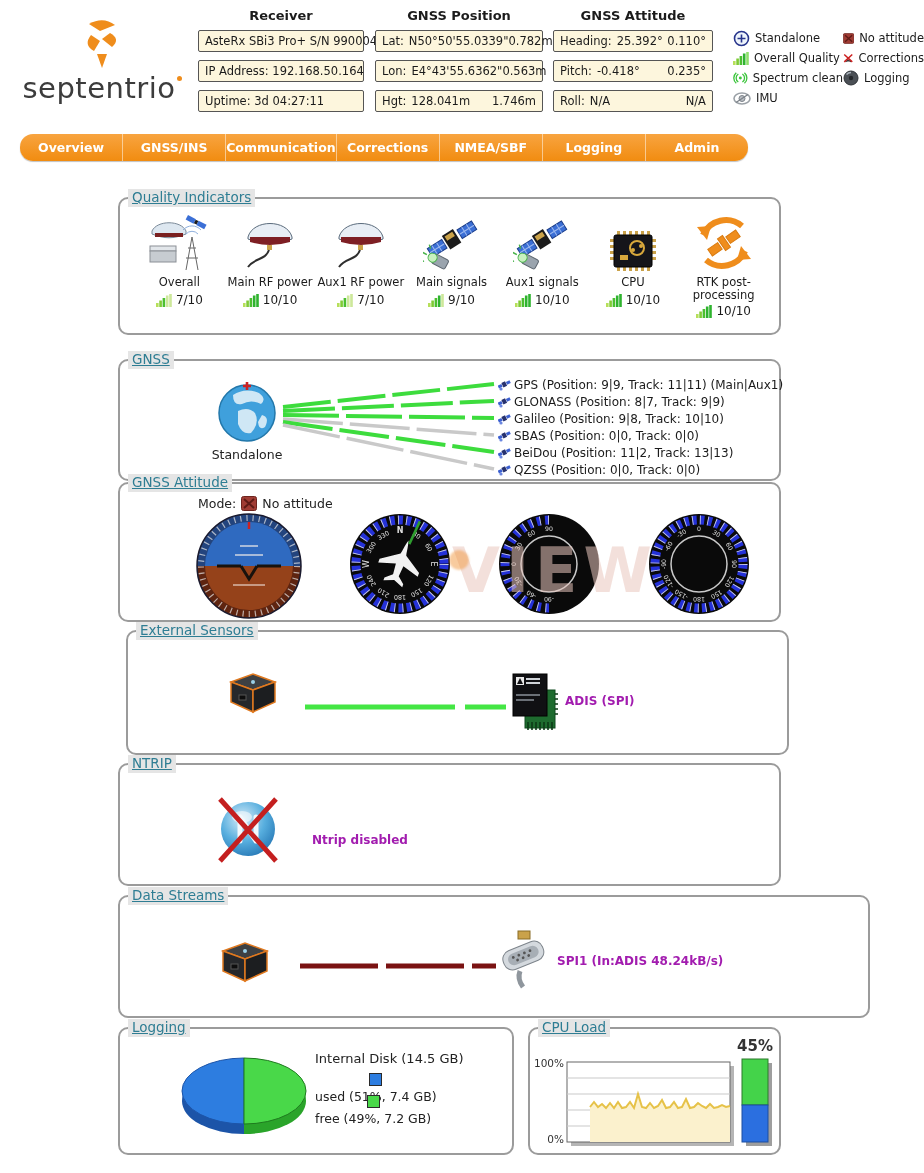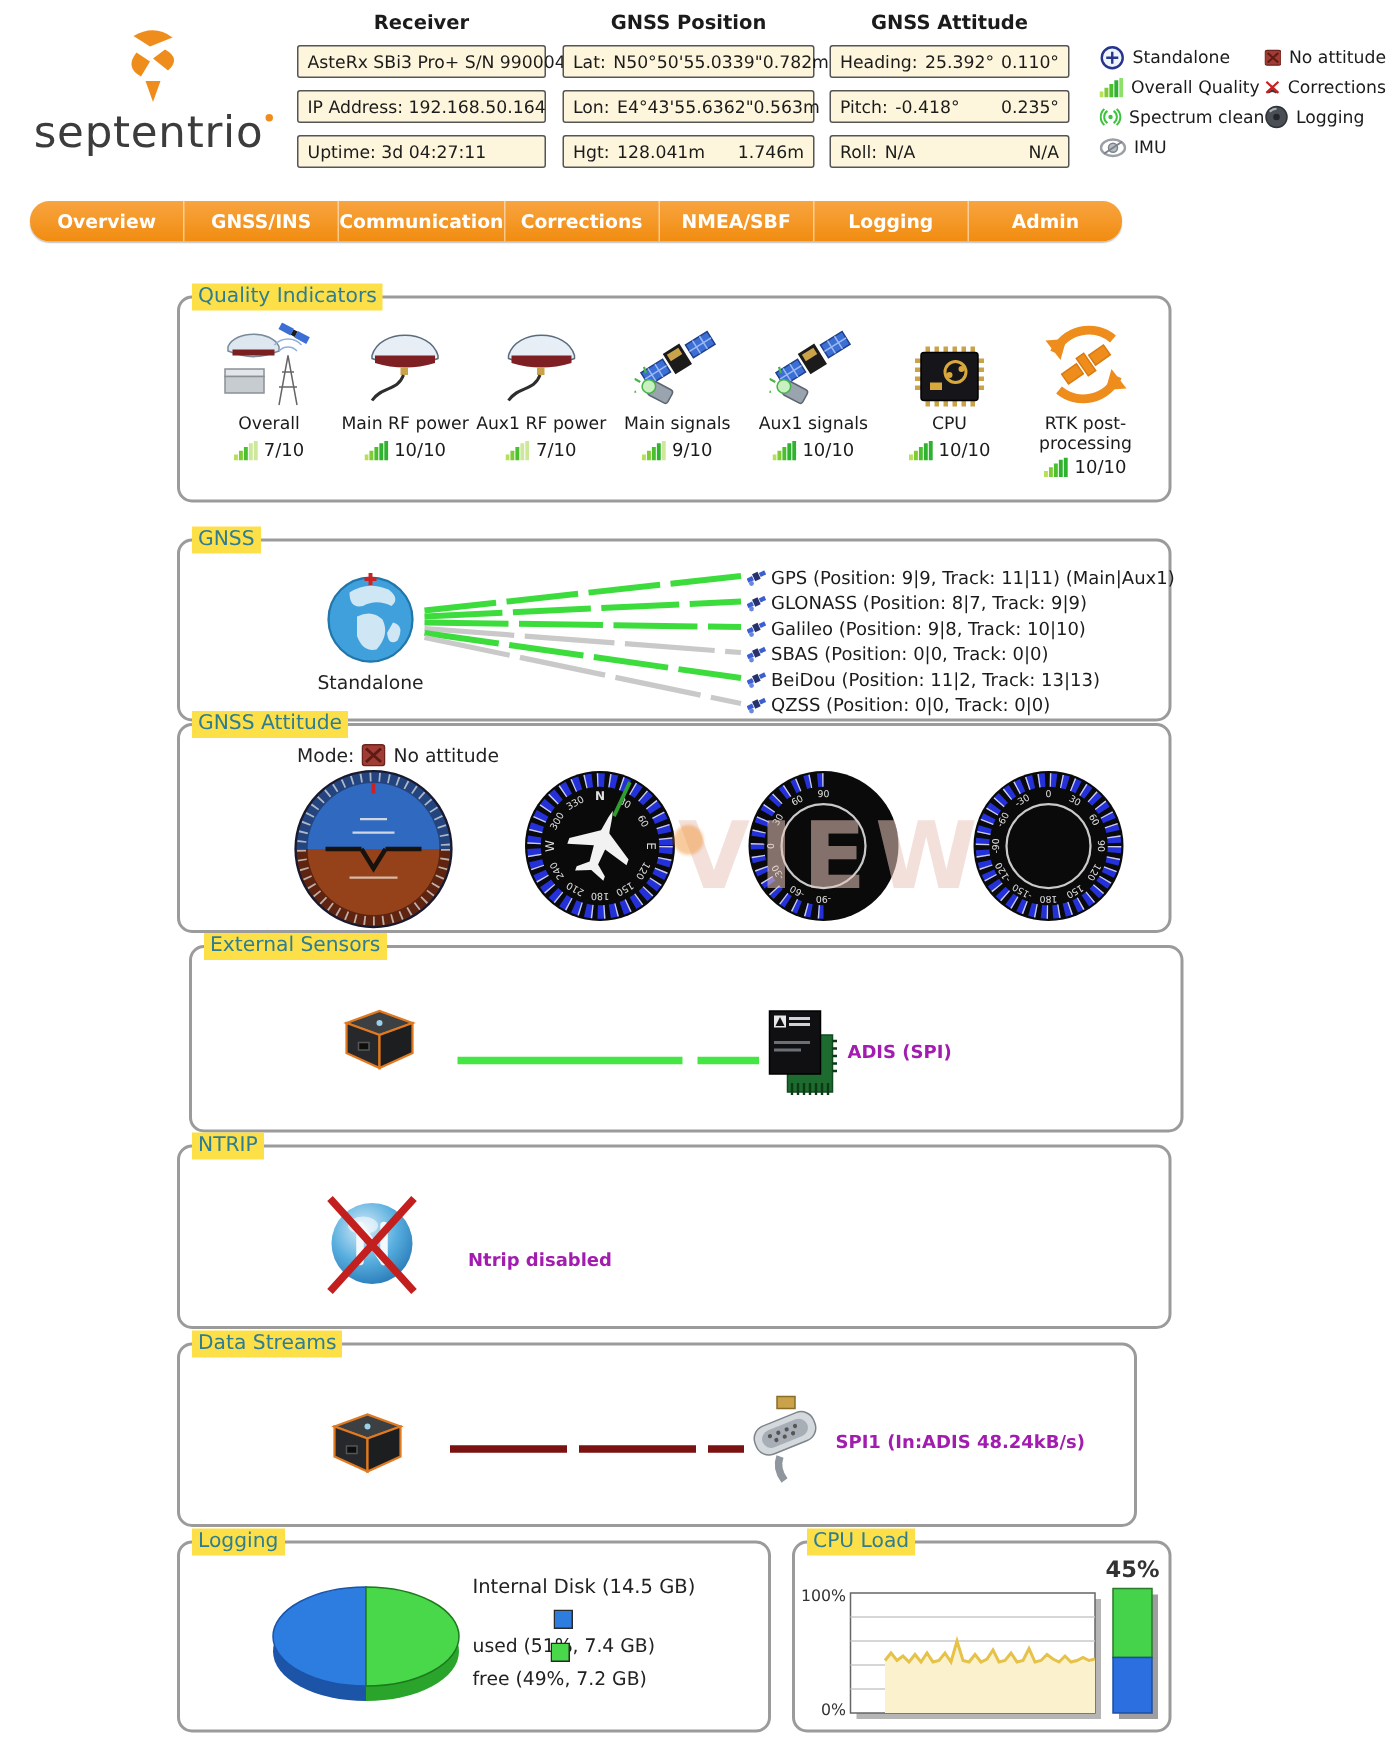--- a/index.html
+++ b/index.html
@@ -32,28 +32,28 @@
   
   .nav { position:absolute; left:20px; top:134px; width:728px; height:27px;
          border-radius:13px; overflow:hidden; display:flex;
          background:linear-gradient(#f8a440,#f18c10); box-shadow:0 1px 1px rgba(0,0,0,.25); }
   .tab { flex:1; text-align:center; line-height:27px; color:#fff; font-size:12.5px;
          font-weight:bold; border-right:1px solid rgba(255,255,255,.5); cursor:pointer; }
   .tab:last-child { border-right:none; }
 
   
   .panel { position:absolute; border:2px solid #9b9b9b; border-radius:10px; background:#fff; }
-  .ptitle { position:absolute; top:-10px; left:8px; background:#fde047; padding:0 4px;
-            color:#2e7d93; font-size:13.5px; line-height:1.3; }
+  .ptitle { position:absolute; top:-10px; left:8px; background:#e5e5e5; padding:0 4px;
+            color:#2e7d93; font-size:13.5px; line-height:1.3;text-decoration:underline; }
   .p-quality { left:118px; top:197px; width:663px; height:138px; }
   .p-gnss { left:118px; top:359px; width:663px; height:122px; }
   .p-att  { left:118px; top:482px; width:663px; height:140px; }
   .p-ext  { left:126px; top:630px; width:663px; height:125px; }
   .p-ntrip{ left:118px; top:763px; width:663px; height:123px; }
-  .p-ds   { left:118px; top:895px; width:640px; height:123px; }
+  .p-ds   { left:118px; top:895px; width:752px; height:123px; }
   .p-log  { left:118px; top:1027px; width:396px; height:128px; }
   .p-cpu  { left:528px; top:1027px; width:253px; height:128px; }
 
   
   .q-items { display:flex; padding:12px 10px 4px 14px; }
   .q-item { width:92px; text-align:center; font-size:11.5px; color:#1b1b1b; }
   .q-icon { height:62px; display:flex; align-items:flex-end; justify-content:center; }
   .q-label { margin-top:3px; line-height:1.15; min-height:15px;text-align:center; }
   .q-score { margin-top:2px; display:flex; align-items:center; justify-content:center; gap:4px; font-size:12px; }
 

